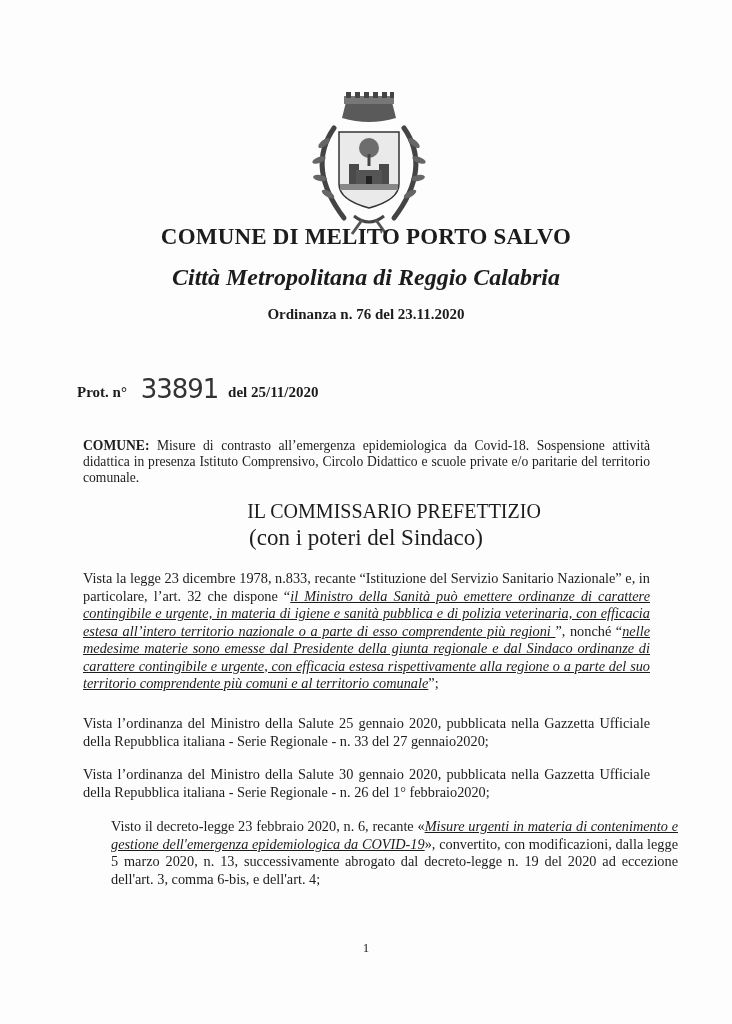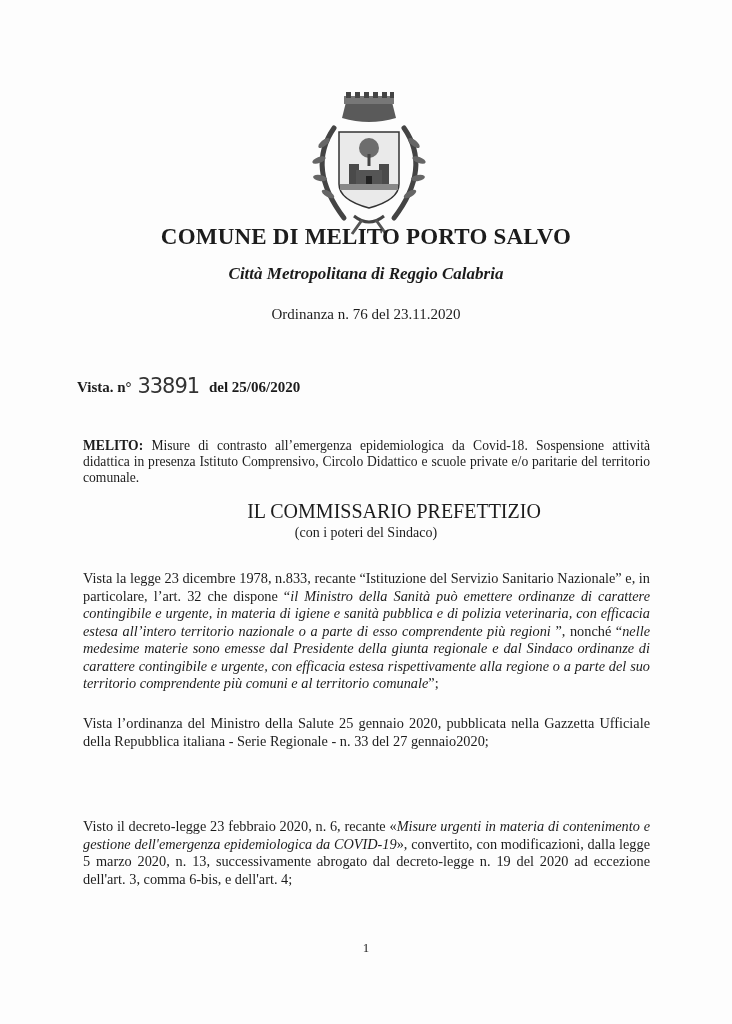--- a/index.html
+++ b/index.html
@@ -8,36 +8,36 @@
     background: #fdfdfd;
     font-family: "Liberation Serif", serif;
     color: #1c1c1c;
     position: relative;
     overflow: hidden;
   }
   .page { position: absolute; left: 0; top: 0; width: 732px; height: 1024px; }
   .crest { position: absolute; left: 284px; top: 88px; width: 170px; height: 150px; }
   .center { position: absolute; left: 0; width: 732px; text-align: center; }
   .h-comune { top: 224px; font-size: 23px; font-weight: bold; letter-spacing: 0.2px; }
-  .h-citta { top: 264px; font-size: 17px; font-weight: bold; font-style: italic; }
-  .h-ord { top: 306px; font-size: 15px; font-weight: normal; }
+  .h-citta { top: 264px; font-size: 24px; font-weight: bold; font-style: italic; }
+  .h-ord { top: 306px; font-size: 15px; font-weight: bold; }
   .prot { position: absolute; left: 77px; top: 373px; font-size: 15px; font-weight: bold; }
-  .prot .hand { font-family: "DejaVu Sans", sans-serif; font-weight: normal; font-size: 21px; letter-spacing: -1px; color: #333; margin: 0 6px 0 2px; position: relative; top: 1px; }
+  .prot .hand { font-family: "DejaVu Sans", sans-serif; font-weight: normal; font-size: 26px; letter-spacing: -1px; color: #333; margin: 0 6px 0 10px; position: relative; top: 1px; }
   .block { position: absolute; left: 83px; width: 567px; font-size: 14.3px; line-height: 17.5px; text-align: justify; }
   .oggetto { top: 438px; font-size: 13.6px; line-height: 16px; }
   .oggetto b { font-weight: bold; }
   .h-comm { top: 500px; font-size: 20px; font-weight: normal; margin-left: 28px; }
-  .h-poteri { top: 525px; font-size: 14px; text-align: center; }
+  .h-poteri { top: 525px; font-size: 23px; text-align: center; }
   .p1 { top: 570px; }
   .p2 { top: 681px; }
   .p3 { top: 715px; }
   .p4 { top: 766px; }
-  .p5 { top: 818px; }
+  .p5 { top: 818px; margin-left: 28px; }
   .pagenum { top: 940px; font-size: 13px; }
-  i { font-style: italic; }
+  i { font-style: italic; text-decoration: underline; }
 </style>
 </head>
 <body>
 
 <div class="page">
 
   <svg class="crest" viewBox="0 0 170 150">
 
     <g>
       <path d="M62 14 L108 14 L112 30 Q85 38 58 30 Z" fill="#5a5a5a"></path>
@@ -79,33 +79,34 @@
     </g>
     <path d="M70 128 Q85 140 100 128" fill="none" stroke="#444" stroke-width="3"></path>
     <path d="M78 132 L68 146 M92 132 L102 146" stroke="#555" stroke-width="3"></path>
   </svg>
 
   <div class="center h-comune">COMUNE DI MELITO PORTO SALVO</div>
   <div class="center h-citta">Città Metropolitana di Reggio Calabria</div>
   <div class="center h-ord">Ordinanza n. 76 del 23.11.2020</div>
 
   <div class="prot">
-    <span>Vista. n°</span>
+    <span>Prot. n°</span>
     <span class="hand">33891</span>
-    <span>del 25/06/2020</span>
+    <span>del 25/11/2020</span>
   </div>
 
   <div class="block oggetto">
-    <b>MELITO:</b>
+    <b>COMUNE:</b>
     <span>Misure di contrasto all’emergenza epidemiologica da Covid-18. Sospensione attività didattica in presenza Istituto Comprensivo, Circolo Didattico e scuole private e/o paritarie del territorio comunale.</span>
   </div>
 
   <div class="center h-comm">IL COMMISSARIO PREFETTIZIO</div>
   <div class="center h-poteri">(con i poteri del Sindaco)</div>
 
   <div class="block p1"><span>Vista la legge 23 dicembre 1978, n.833, recante “Istituzione del Servizio Sanitario Nazionale” e, in particolare, l’art. 32 che dispone “</span><i>il Ministro della Sanità può emettere ordinanze di carattere contingibile e urgente, in materia di igiene e sanità pubblica e di polizia veterinaria, con efficacia estesa all’intero territorio nazionale o a parte di esso comprendente più regioni </i><span>”, nonché “</span><i>nelle medesime materie sono emesse dal Presidente della giunta regionale e dal Sindaco ordinanze di carattere contingibile e urgente, con efficacia estesa rispettivamente alla regione o a parte del suo territorio comprendente più comuni e al territorio comunale</i><span>”;</span></div>
 
   <div class="block p3">Vista l’ordinanza del Ministro della Salute 25 gennaio 2020, pubblicata nella Gazzetta Ufficiale della Repubblica italiana - Serie Regionale - n. 33 del 27 gennaio2020;</div>
+  <div class="block p4">Vista l’ordinanza del Ministro della Salute 30 gennaio 2020, pubblicata nella Gazzetta Ufficiale della Repubblica italiana - Serie Regionale - n. 26 del 1° febbraio2020;</div>
 
   <div class="block p5"><span>Visto il decreto-legge 23 febbraio 2020, n. 6, recante «</span><i>Misure urgenti in materia di contenimento e gestione dell'emergenza epidemiologica da COVID-19</i><span>», convertito, con modificazioni, dalla legge 5 marzo 2020, n. 13, successivamente abrogato dal decreto-legge n. 19 del 2020 ad eccezione dell'art. 3, comma 6-bis, e dell'art. 4;</span></div>
 
   <div class="center pagenum">1</div>
 </div>
 
 </body></html>

